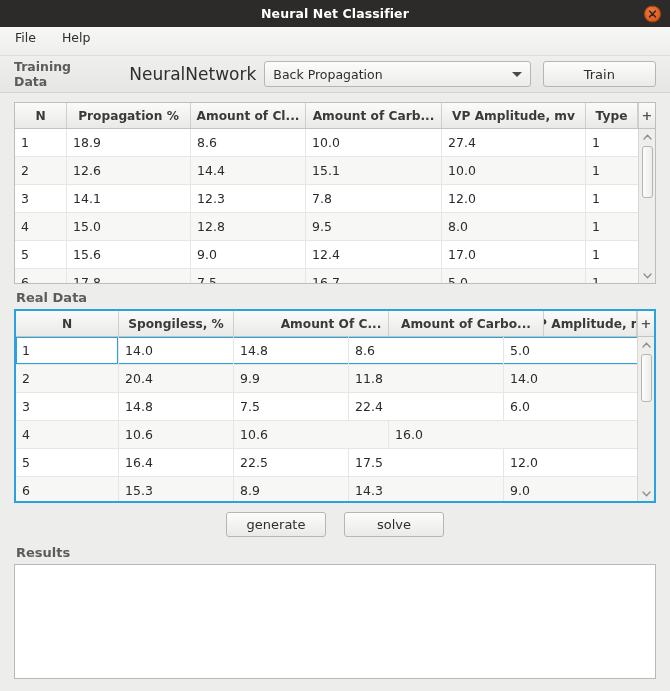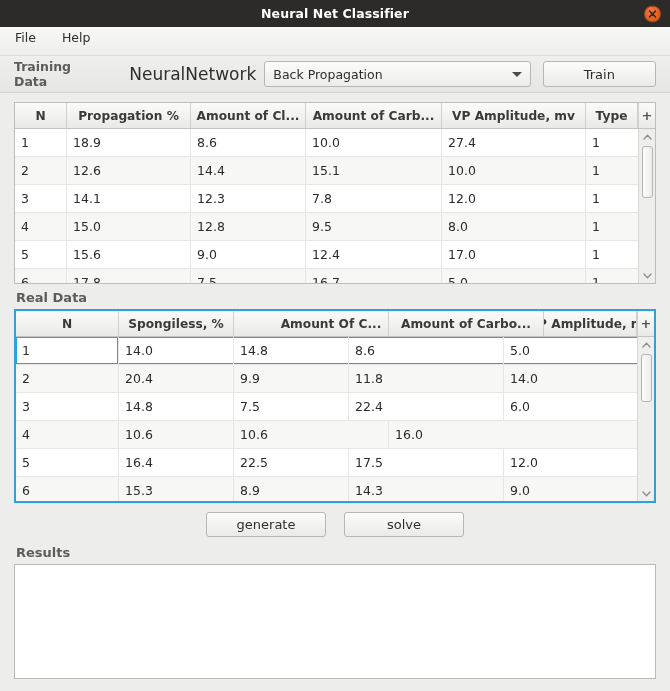--- a/index.html
+++ b/index.html
@@ -264,21 +264,21 @@
     padding: 6px 0 4px 2px;
   }
 
   
   .btn-row {
     display: flex;
     justify-content: center;
     gap: 18px;
     padding: 9px 0 2px 0;
   }
-  .btn-action { width: 120px; height: 25px; }
+  .btn-action { width: 100px; height: 25px; }
 
   
   .results-area {
     flex: 1;
     background: #ffffff;
     border: 1px solid #b9b9b6;
     margin-bottom: 12px;
     min-height: 0;
     overflow: hidden;
   }

